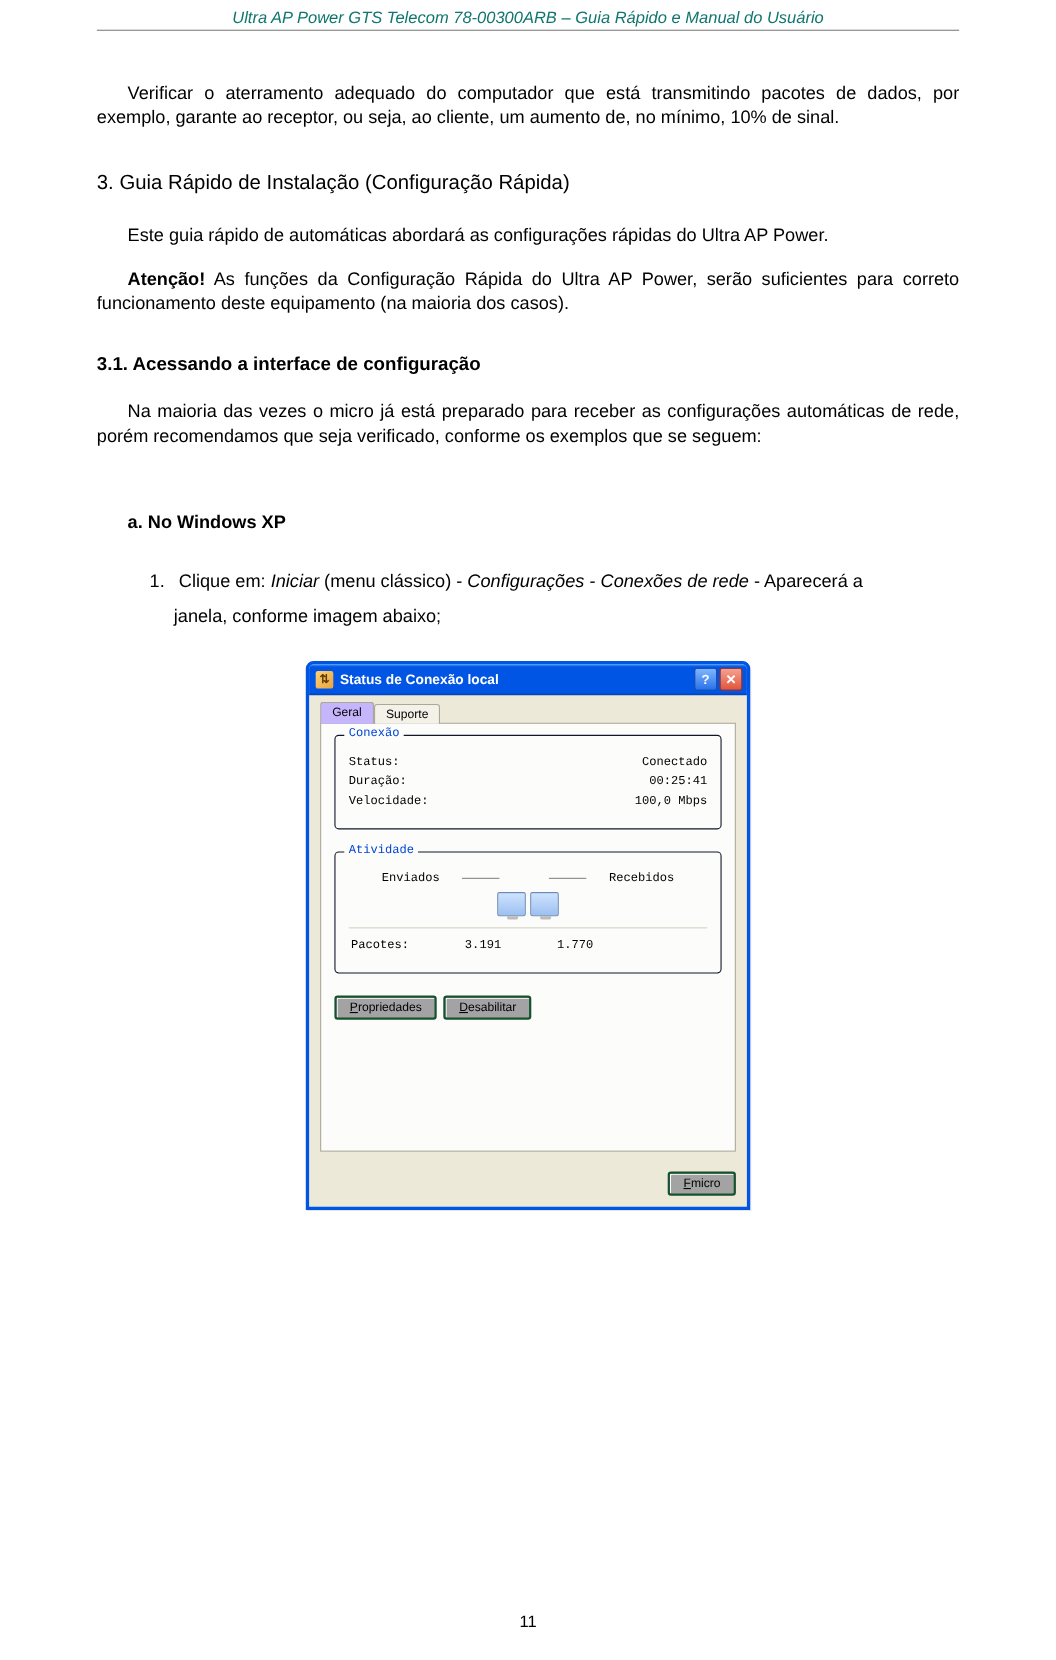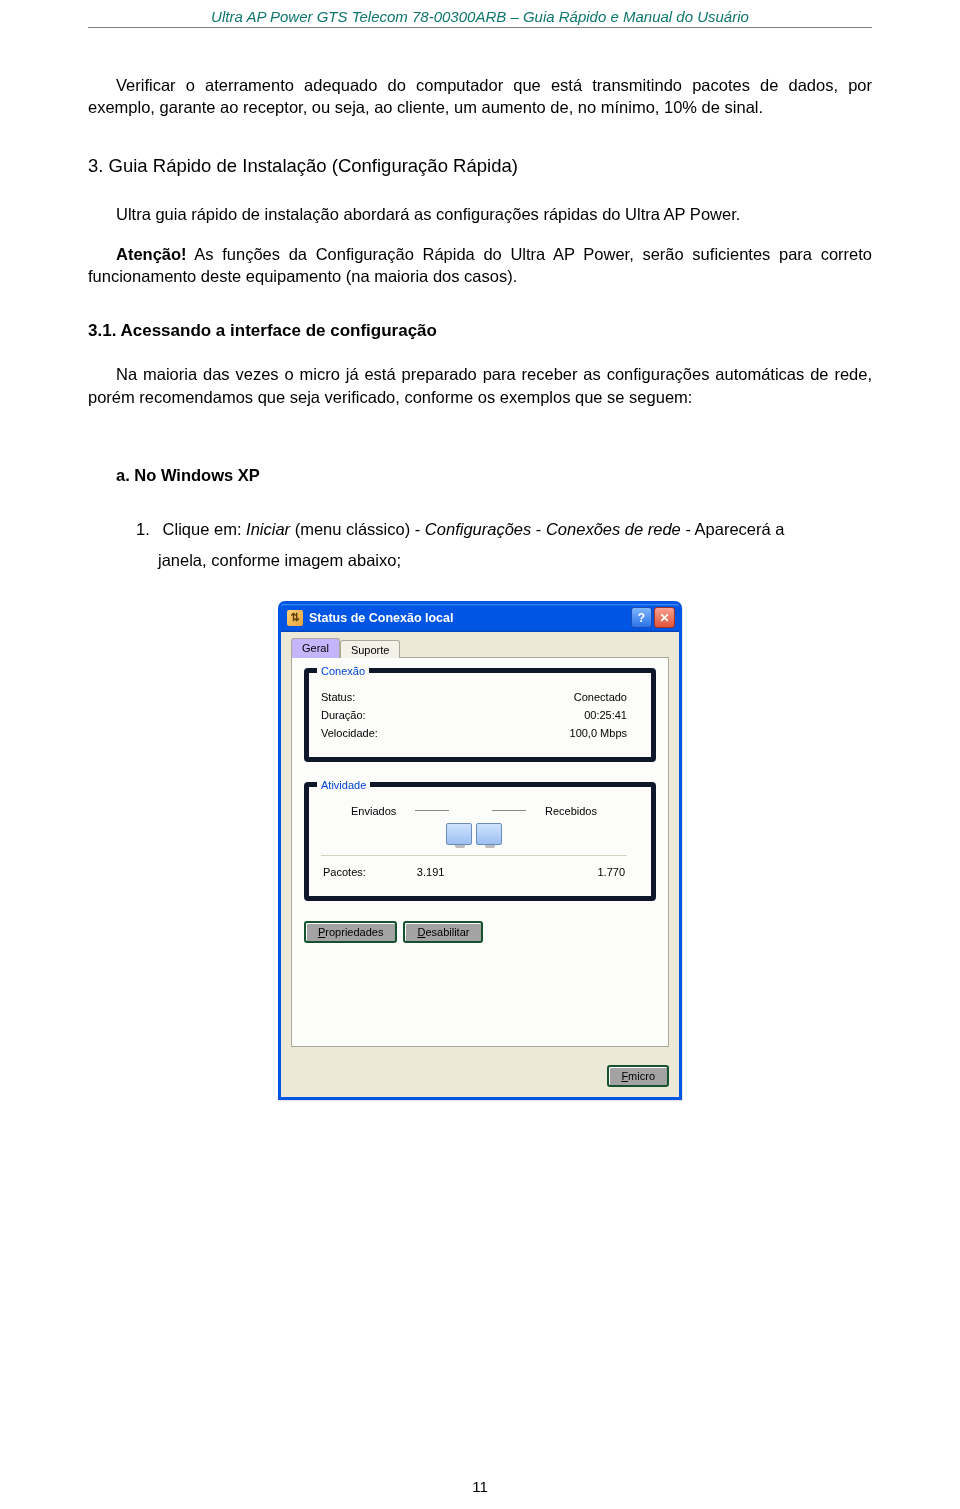--- a/index.html
+++ b/index.html
@@ -134,25 +134,26 @@
     margin-top: 1px;
   }
   .xp-panel {
     background: #fcfcfa;
     border: 1px solid #aca899;
     padding: 10px 12px 12px 12px;
     min-height: 390px;
     position: relative;
   }
   .xp-group {
-    border: 5px solid #0f172a;
+    border: 1px solid #0f172a;
     border-radius: 4px;
-    padding: 18px 24px 12px 12px;
+    padding: 18px 12px 12px 12px;
     margin-bottom: 20px;
     position: relative;
+    font-family: Liberation Mono, monospace;
   }
   .xp-group-title {
     position: absolute;
     top: -8px; left: 8px;
     background: #fcfcfa;
     padding: 0 4px;
     color: #0046d5;
     font-size: 11px;
   }
   .xp-row {
@@ -182,37 +183,37 @@
   .xp-footer {
     display:flex;justify-content:flex-end;padding:8px 10px 10px 10px;
   }
   .xp-act-labels {
     display:flex;justify-content:space-between;align-items:center;
     font-size:11px;margin-bottom:4px;padding:0 30px;
   }
   .xp-act-line { width:34px;height:1px;background:#888; }
 
   .page-number {
-    position:absolute;bottom:14px;left:0;right:0;text-align:center;
+    position:absolute;bottom:26px;left:0;right:0;text-align:center;
     font-size:15px;color:#000;
   }
 </style>
 </head>
 <body>
 
 <div class="header-line">Ultra AP Power GTS Telecom 78-00300ARB – Guia Rápido e Manual do Usuário</div>
 <hr class="header-rule">
 
 <div class="page">
 
   <p class="body-text indent">Verificar o aterramento adequado do computador que está transmitindo pacotes de dados, por exemplo, garante ao receptor, ou seja, ao cliente, um aumento de, no mínimo, 10% de sinal.</p>
 
   <div class="h3">3. Guia Rápido de Instalação (Configuração Rápida)</div>
 
-  <p class="body-text indent">Ultra guia rápido de instalação abordará as configurações rápidas do Ultra AP Power.</p>
+  <p class="body-text indent">Este guia rápido de automáticas abordará as configurações rápidas do Ultra AP Power.</p>
 
   <p class="body-text indent attention">
     <b>Atenção!</b><span> As funções da Configuração Rápida do Ultra AP Power, serão suficientes para correto funcionamento deste equipamento (na maioria dos casos).</span>
   </p>
 
   <div class="h4">3.1. Acessando a interface de configuração</div>
 
   <p class="body-text indent">Na maioria das vezes o micro já está preparado para receber as configurações automáticas de rede, porém recomendamos que seja verificado, conforme os exemplos que se seguem:</p>
 
   <div class="sub-a">a. No Windows XP</div>
@@ -264,21 +265,21 @@
             <span>Recebidos</span>
           </div>
           <div class="xp-activity-icons">
             <div class="xp-monitor"></div>
             <div class="xp-monitor"></div>
           </div>
           <hr class="xp-hr">
           <div class="xp-row" style="padding:0 2px">
             <span>Pacotes:</span>
             <span style="flex:1;text-align:center">3.191</span>
-            <span style="flex:1;text-align:right">1.770</span>
+            <span style="flex:1;text-align:left">1.770</span>
           </div>
         </div>
 
         <div class="xp-btnrow">
           <button class="xp-btn"><u>P</u><span>ropriedades</span></button>
           <button class="xp-btn"><u>D</u><span>esabilitar</span></button>
         </div>
 
       </div>
     </div>

